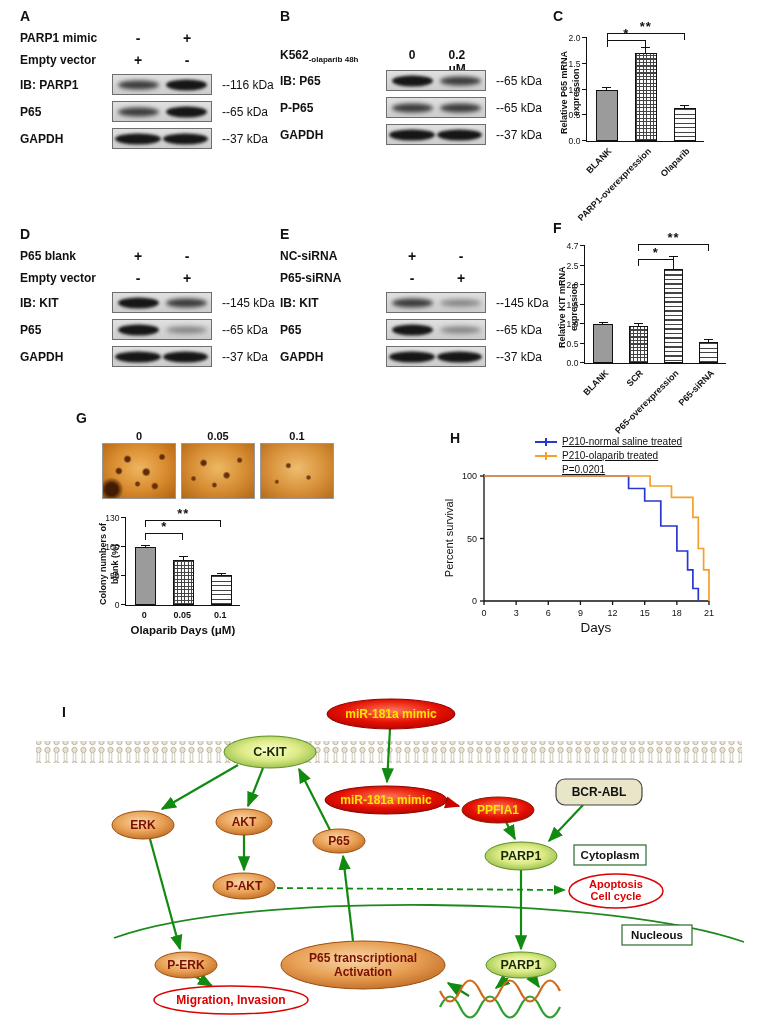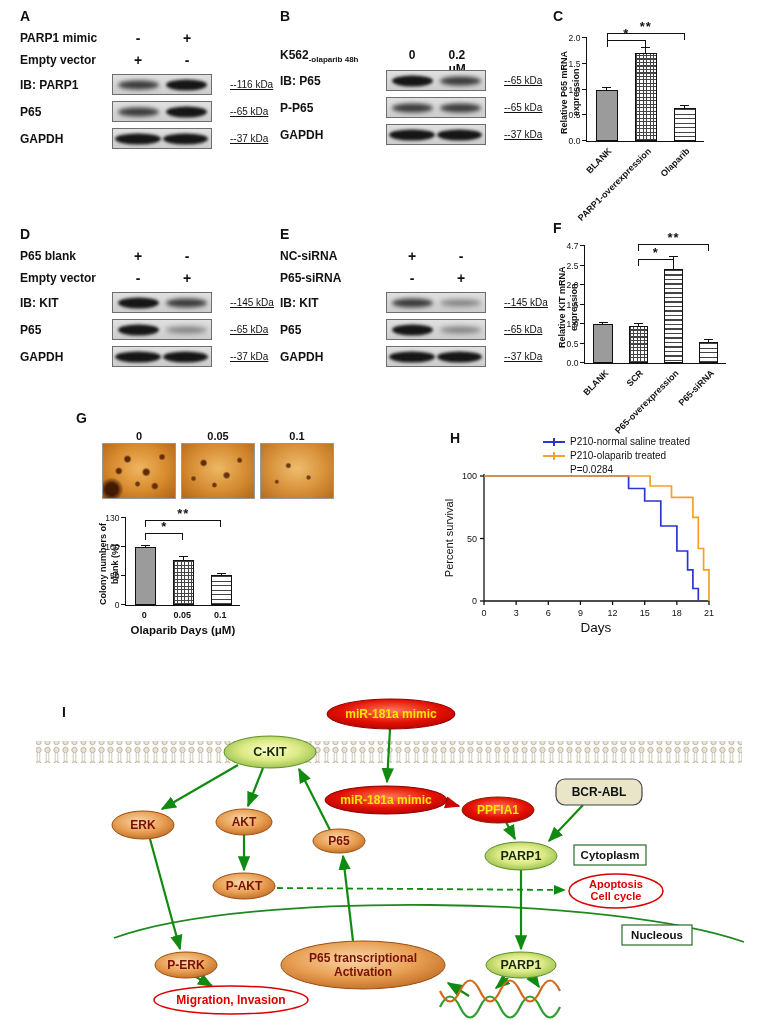--- a/index.html
+++ b/index.html
@@ -18,21 +18,21 @@
   .wb-signs span { position:absolute; top:0; transform:translateX(-50%); font-size:14px; font-weight:bold; }
   .wb-signs .s1 { left:26%; }
   .wb-signs .s2 { left:75%; }
   .blot { position:relative; height:21px; background:linear-gradient(#e0e0e0,#cdcdcd); border:1px solid #6e6e6e; overflow:hidden; }
   .band { display:block; position:absolute; top:50%; transform:translateY(-50%); height:11px; width:42%;
           border-radius:50%; background:#161616; filter:blur(1.6px); }
   .band.l1 { left:5%; } .band.l2 { left:54%; }
   .band.med { background:#3c3c3c; height:9px; filter:blur(2px); }
   .band.weak { background:#828282; height:7px; filter:blur(2.6px); }
   .band.wide { width:46%; } .band.l1.wide { left:2.5%; } .band.l2.wide { left:51%; }
-  .wb-kda { font-size:10px; white-space:nowrap; padding-left:18px;text-decoration:underline; }
+  .wb-kda { font-size:12px; white-space:nowrap; padding-left:10px; }
 
   
   .barchart { position:absolute; display:flex; align-items:flex-start; }
   .bc-ylabel { writing-mode:vertical-rl; transform:rotate(180deg); font-size:9px; font-weight:600;
                text-align:center; line-height:1.3; margin-right:4px; }
   .bc-main { position:relative; }
   .bc-plot { position:relative; border-left:1.4px solid #111; border-bottom:1.4px solid #111; }
   .bc-tick { position:absolute; left:-5px; width:5px; height:0; border-top:1.2px solid #111; }
   .bc-ticklab { position:absolute; right:calc(100% + 7px); transform:translateY(50%); font-size:8.5px; white-space:nowrap; }
   .bc-bar { position:absolute; bottom:0; border:1.1px solid #111; }
@@ -82,21 +82,21 @@
     radial-gradient(circle at 66% 62%, rgba(80,30,0,.75) 1.4px, rgba(80,30,0,0) 2.8px),
     radial-gradient(circle at 22% 70%, rgba(80,30,0,.7) 1.3px, rgba(80,30,0,0) 2.6px),
     radial-gradient(ellipse at 50% 45%, #eebd6e 0%, #d8913a 55%, #b56c1b 100%); }
 
   
   .surv text { font-family:"Liberation Sans", sans-serif; fill:#111; }
   .surv .ax { stroke:#111; stroke-width:1.3; }
   .surv .ticktext { font-size:9px; }
   .surv .axlabel { font-size:11px; }
   .surv .axlabel-x { font-size:13.5px; }
-  .h-legend { position:absolute; left:105px; top:4px; font-size:10px; }
+  .h-legend { position:absolute; left:97px; top:4px; font-size:10px;text-decoration:underline; }
   .h-leg-row { display:flex; align-items:center; height:14px; }
   .legswatch { position:relative; width:22px; height:9px; margin-right:5px; flex:none; }
   .legline { position:absolute; left:0; top:4px; width:100%; height:2px; }
   .legtick { position:absolute; left:10px; top:1px; width:2px; height:8px; }
   .h-pval { margin-top:2px; margin-left:27px; font-size:10px; }
 
   
   .pw-letter { position:absolute; left:46px; top:24px; font-weight:bold; font-size:14px; z-index:2; }
   .pw svg text { font-family:"Liberation Sans", sans-serif; }
   .t-yellow { fill:#ffe400; font-size:12px; font-weight:bold; text-anchor:middle; }
@@ -397,21 +397,21 @@
           </span>
         <span>P210-normal saline treated</span>
       </div>
       <div class="h-leg-row">
         <span class="legswatch">
             <i class="legline" style="background: rgb(245, 160, 42);"></i>
             <i class="legtick" style="background: rgb(245, 160, 42);"></i>
           </span>
         <span>P210-olaparib treated</span>
       </div>
-      <div class="h-pval">P=0.0284</div>
+      <div class="h-pval">P=0.0201</div>
     </div>
     <svg id="surv-svg" class="surv" width="290" height="185" viewBox="0 0 290 185" style="position:absolute;left:4px;top:30px;">
       <text class="axlabel" transform="rotate(-90 11 78)" x="11" y="78" text-anchor="middle">Percent survival</text>
       <text class="axlabel-x" x="154" y="172" text-anchor="middle">Days</text>
     <line x1="42" y1="14" x2="42" y2="141" class="ax"></line>
         <line x1="42" y1="141" x2="267" y2="141" class="ax"></line>
         <line x1="42" y1="141" x2="42" y2="145" class="ax"></line>
         <text x="42" y="156" class="ticktext" text-anchor="middle">0</text>
         <line x1="74.14285714285714" y1="141" x2="74.14285714285714" y2="145" class="ax"></line>
         <text x="74.14285714285714" y="156" class="ticktext" text-anchor="middle">3</text>

